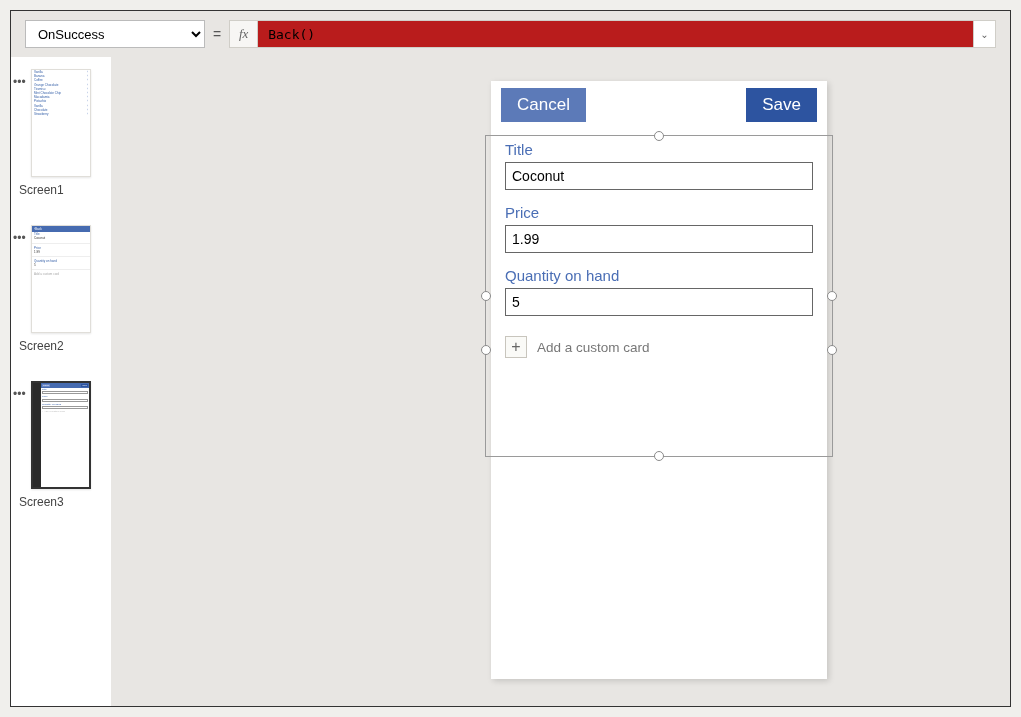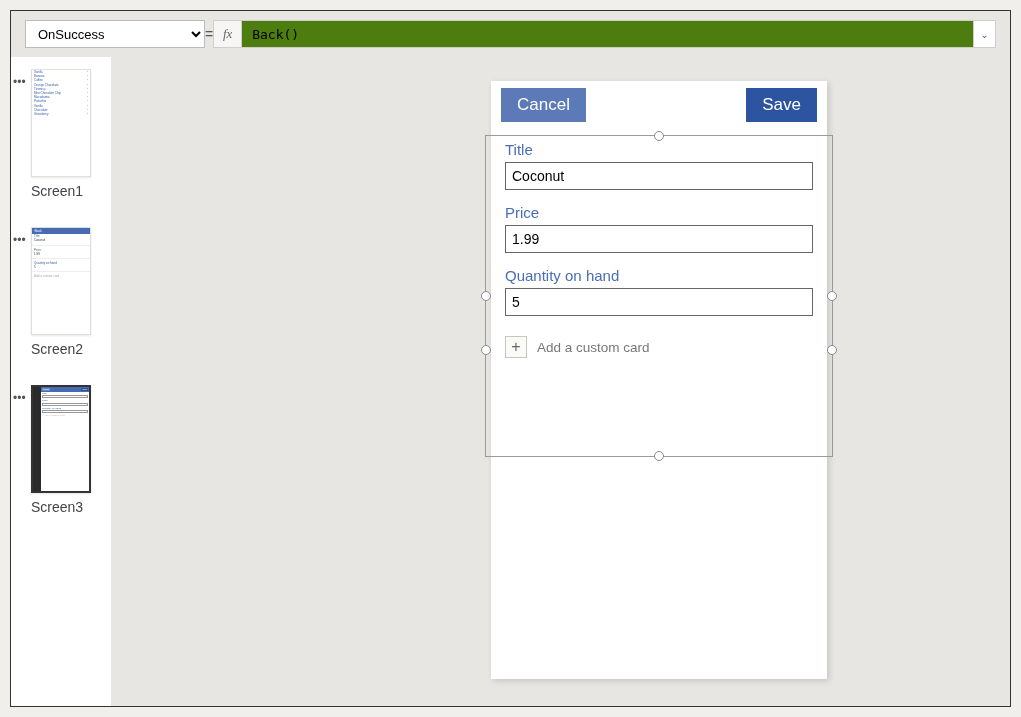--- a/index.html
+++ b/index.html
@@ -1,39 +1,39 @@
 <!DOCTYPE html>
 <html><head>
 <meta charset="utf-8">
 <style>
 * { box-sizing: border-box; margin: 0; padding: 0; }
 body { font-family: "Segoe UI", Arial, sans-serif; background: #f0efec; width: 1021px; height: 717px; overflow: hidden; }
 
 .page-border { position: absolute; top: 10px; left: 10px; right: 10px; bottom: 10px; border: 1px solid #333; background: #e8e6e3; }
 
 
-.formula-bar-row { position: absolute; top: 8px; left: 14px; right: 14px; height: 30px; display: flex; align-items: center; gap: 0; z-index: 10; }
+.formula-bar-row { position: absolute; top: 8px; left: 14px; right: 14px; height: 30px; display: flex; align-items: center; gap: 8px; z-index: 10; }
 .property-select { width: 180px; height: 28px; border: 1px solid #bbb; background: #fff; font-size: 13px; padding: 0 8px; }
 .equals { font-size: 14px; color: #555; }
 .fx-label { font-style: italic; font-family: Georgia, serif; font-size: 13px; color: #666; background: #f7f6f4; border: 1px solid #d0cec8; border-right:none; height: 28px; width: 28px; display: flex; align-items: center; justify-content: center; }
 .formula-input-wrap { flex: 1; display: flex; align-items: center; height: 40px; }
-.formula-input { flex:1; height: 28px; border: 1px solid #d0cec8; background: #4d7c0f; font-family: Consolas, monospace; font-size: 13px; padding: 0 10px; outline: none; }
+.formula-input { flex:1; height: 28px; border: 1px solid #d0cec8; background: #b91c1c; font-family: Consolas, monospace; font-size: 13px; padding: 0 10px; outline: none; }
 .formula-chevron { width: 22px; height: 28px; border:1px solid #d0cec8; border-left:none; background:#fff; display:flex; align-items:center; justify-content:center; font-size:10px; color:#666; cursor:pointer; }
 
 
 .workspace { position: absolute; top: 46px; left: 0; right: 0; bottom: 0; display: flex; }
 .thumbnail-panel { width: 100px; background: #fff; border-right: 0px solid #d0cec8; padding-top: 12px; }
 .canvas-area { flex:1; position: relative; background: #e8e6e3; }
 
 
 .thumb-row { position: relative; margin-bottom: 28px; }
 .thumb-dots { position: absolute; left: 2px; top: 6px; font-size: 12px; color: #555; letter-spacing: 0px; cursor:pointer; }
 .thumb-card { margin-left: 20px; width: 60px; height: 108px; background: #fff; border: 1px solid #e0ded9; box-shadow: 0 1px 2px rgba(0,0,0,0.1); overflow:hidden; font-size: 3px; line-height:1.4; cursor:pointer; }
 .thumb-card.selected { border: 2px solid #333; }
-.thumb-label { margin-left: 20px; font-size: 14px; color: #444; margin-top: 6px; }
+.thumb-label { margin-left: 8px; font-size: 12px; color: #444; margin-top: 6px; }
 
 
 .t1-row { display:flex; justify-content:space-between; padding:0 2px; color:#3660a8; }
 .t1-row span:last-child { color:#6a87c4; }
 
 .t2-header { background:#466bb0; color:#fff; font-size:3px; padding:1px 2px; display:flex; }
 .t2-line { color:#3660a8; padding:0 2px; }
 .t2-hr { border-top:1px solid #eee; margin:2px 0; }
 
 .t3-strip { position:absolute; left:0; top:0; bottom:0; width:8px; background:#2b2b2b; }

